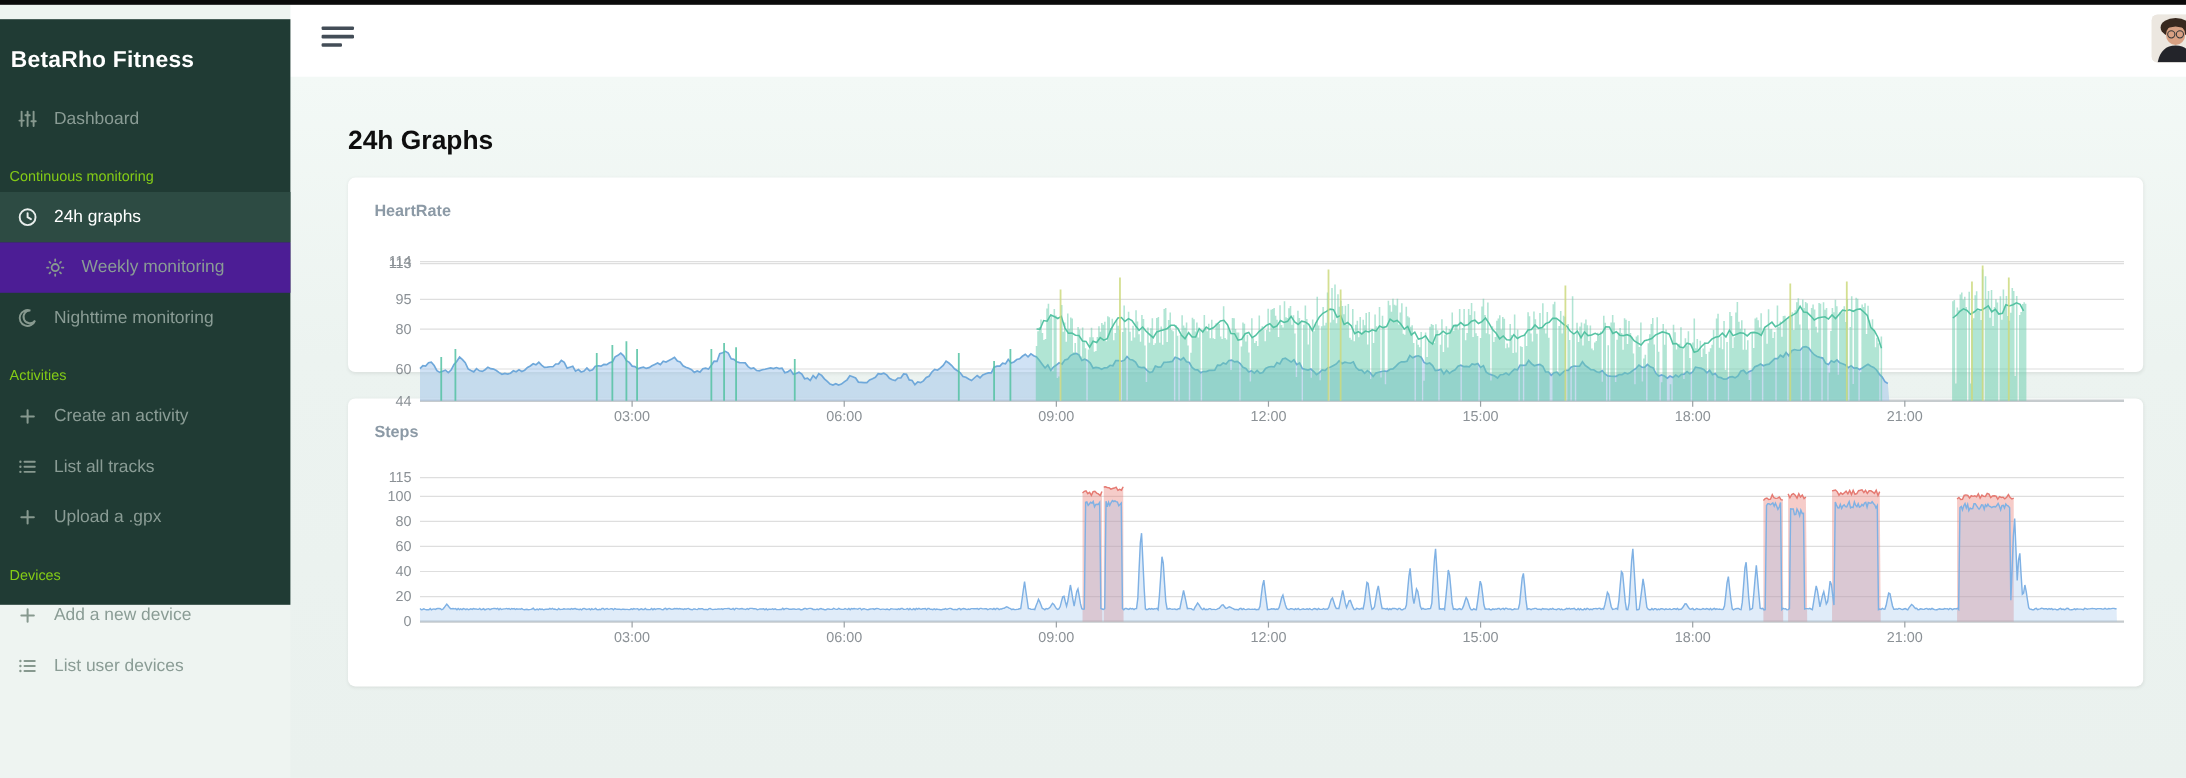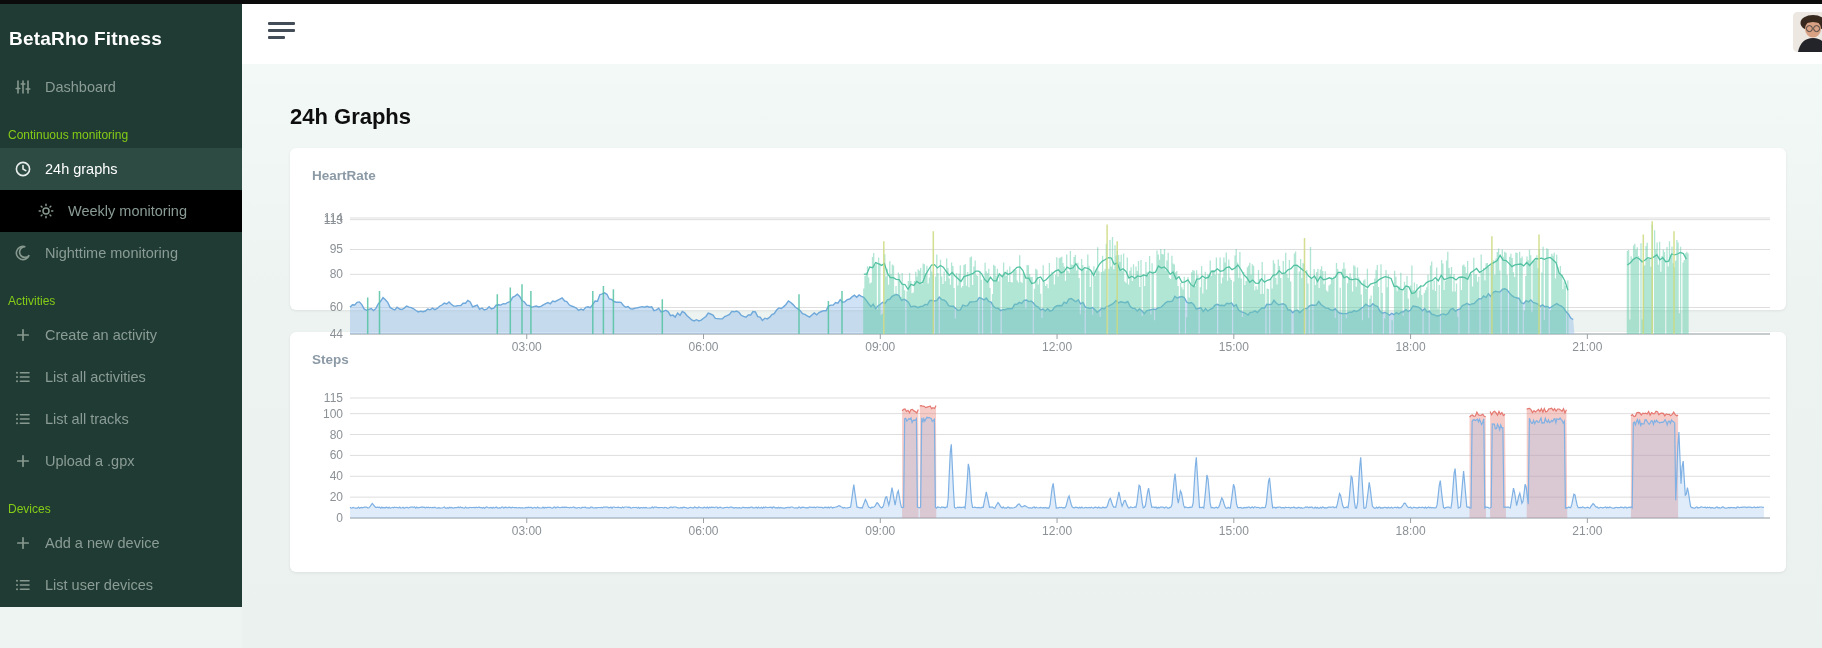--- a/index.html
+++ b/index.html
@@ -1,26 +1,26 @@
 <!DOCTYPE html>
 <html><head>
 <meta charset="utf-8">
 <style>
   * { margin:0; padding:0; box-sizing:border-box; }
   html,body { width:1822px; height:648px; overflow:hidden; font-family:"Liberation Sans", sans-serif; background:#eef4f1; }
   #topstrip { position:absolute; left:0; top:0; width:1822px; height:4px; background:#0b0b0b; z-index:50; }
 
   
-  #sidebar { position:absolute; left:0; top:4px; width:242px; height:603px; background:#203b34; z-index:10; }
+  #sidebar { position:absolute; left:0; top:16px; width:242px; height:488px; background:#203b34; z-index:10; }
   #sidebar .brand { color:#ffffff; font-size:19px; font-weight:bold; padding:24px 10px 10px 9px; letter-spacing:0.2px; }
   .side-item { display:flex; align-items:center; height:42px; padding-left:13px; color:#8a9c95; font-size:14.5px; cursor:pointer; }
   .side-item .ic { width:20px; height:20px; margin-right:12px; display:flex; align-items:center; justify-content:center; color:#87998f; }
   .side-item.active { background:#2d4b43; color:#ffffff; }
   .side-item.active .ic { color:#e8eeec; }
-  .side-item.hl { background:#000000;padding-left:36px; }
+  .side-item.hl { background:#4c1d95;padding-left:36px; }
   .side-section { color:#84cc16; font-size:12px; padding:20px 8px 6px 8px; }
   #nav-dashboard-wrap { margin-top:6px; }
 
   
   #topbar { position:absolute; left:242px; top:0; width:1700px; height:64px; background:#ffffff; z-index:5; }
   #hamburger { position:absolute; left:26px; top:22px; width:28px; height:20px; cursor:pointer; }
   #hamburger .bar { background:#434d57; height:3px; border-radius:1px; margin-bottom:4px; }
   #hamburger .b1,#hamburger .b2 { width:27px; }
   #hamburger .b3 { width:17px; }
   #user-box { position:absolute; right:14px; top:10px; height:44px; display:flex; align-items:center; cursor:pointer; }
@@ -88,29 +88,20 @@
         <span>Nighttime monitoring</span>
       </div>
       <div class="side-section">Activities</div>
       <div class="side-item">
         <span class="ic">
           <svg width="18" height="18" viewBox="0 0 18 18" fill="none" stroke="currentColor" stroke-width="1.7" stroke-linecap="round">
             <path d="M9,3.8 V14.2 M3.8,9 H14.2"></path>
           </svg>
         </span>
         <span>Create an activity</span>
-      </div>
-      <div class="side-item">
-        <span class="ic">
-          <svg width="18" height="18" viewBox="0 0 18 18" fill="none" stroke="currentColor" stroke-width="1.6" stroke-linecap="round">
-            <path d="M6.4,4.8 H15 M6.4,9 H15 M6.4,13.2 H15"></path>
-            <path d="M3,4.8 h0.01 M3,9 h0.01 M3,13.2 h0.01" stroke-width="2"></path>
-          </svg>
-        </span>
-        <span>List all activities</span>
       </div>
       <div class="side-item">
         <span class="ic">
           <svg width="18" height="18" viewBox="0 0 18 18" fill="none" stroke="currentColor" stroke-width="1.6" stroke-linecap="round">
             <path d="M6.4,4.8 H15 M6.4,9 H15 M6.4,13.2 H15"></path>
             <path d="M3,4.8 h0.01 M3,9 h0.01 M3,13.2 h0.01" stroke-width="2"></path>
           </svg>
         </span>
         <span>List all tracks</span>
       </div>

